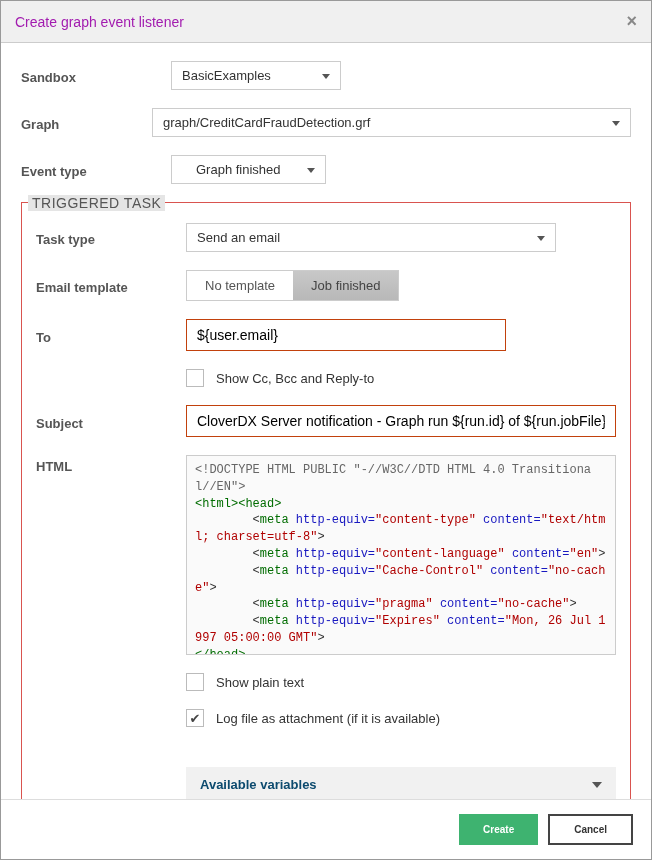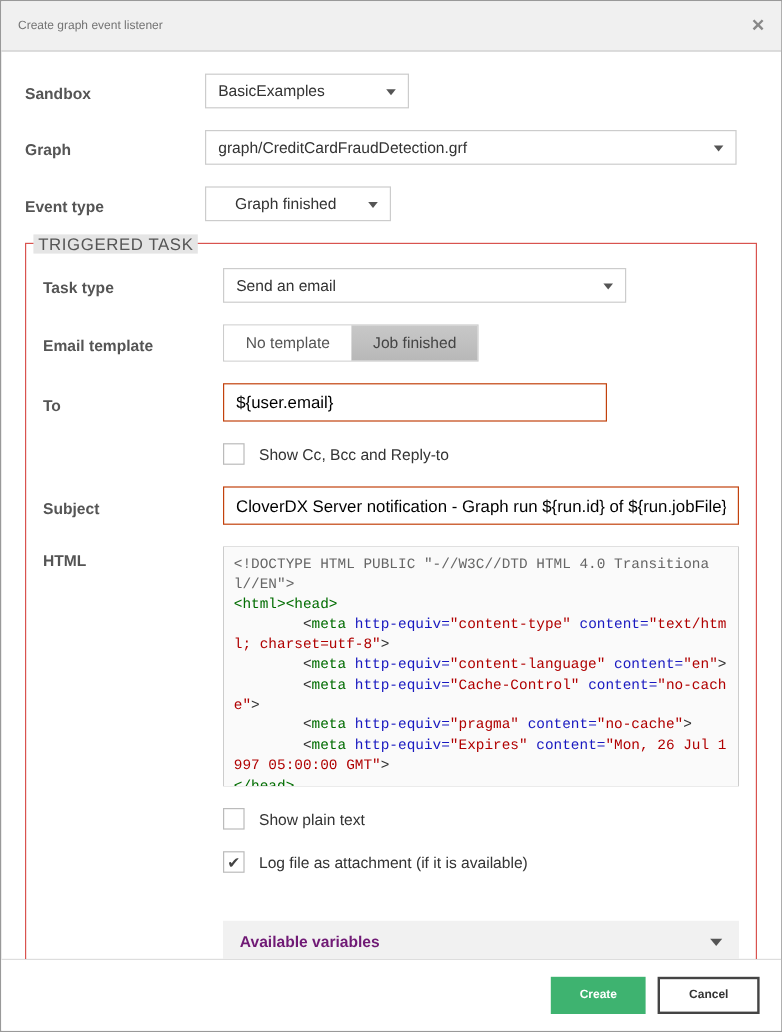--- a/index.html
+++ b/index.html
@@ -16,21 +16,21 @@
     flex-direction: column;
   }
   .dialog-header {
     background: #f0f0f0;
     padding: 10px 14px;
     display: flex;
     justify-content: space-between;
     align-items: center;
     border-bottom: 1px solid #ccc;
   }
-  .dialog-title { font-size: 10px; color: #737373; }
+  .dialog-title { font-size: 14px; color: #a21caf; }
   .dialog-close { font-size: 18px; color: #888; cursor: pointer; font-weight: bold; }
   .dialog-body {
     flex: 1;
     overflow-y: auto;
     padding: 18px 20px 10px 20px;
     position: relative;
   }
   .dialog-body::-webkit-scrollbar { width: 10px; }
   .dialog-body::-webkit-scrollbar-thumb { background: #bbb; border-radius: 2px; }
   .dialog-body::-webkit-scrollbar-track { background: #f0f0f0; }
@@ -53,21 +53,21 @@
     position: absolute;
     right: 10px;
     top: 50%;
     margin-top: -2px;
     border-left: 4px solid transparent;
     border-right: 4px solid transparent;
     border-top: 5px solid #555;
   }
   .select-sm { min-width: 170px; }
   .select-md { min-width: 155px; padding-left: 24px; }
-  .select-lg { width: 443px; }
+  .select-lg { width: 479px; }
   .input-text {
     border: 1px solid #c2410c;
     padding: 7px 10px;
     font-size: 14px;
     width: 100%;
   }
   .input-med { width: 320px; }
   .fieldset {
     border: 1px solid #d9534f;
     padding: 12px 14px 4px 14px;
@@ -124,21 +124,21 @@
   .c-attr { color: #1818c0; margin-top: 18px; }
   .c-eq { color: #1818c0; }
   .c-val { color: #b00000; }
   .expander {
     background: #f1f1f1;
     padding: 10px 14px;
     display: flex;
     justify-content: space-between;
     align-items: center;
     font-weight: bold;
-    color: #701a75;
+    color: #0c4a6e;
     cursor: pointer;
     margin-top: 4px;
   }
   .expander-caret {
     display: inline-block;
     border-left: 5px solid transparent;
     border-right: 5px solid transparent;
     border-top: 6px solid #555;
   }
   .dialog-footer {
@@ -195,21 +195,21 @@
       </div>
     </div>
   </div>
 
   <div class="fieldset">
     <span class="fieldset-legend">TRIGGERED TASK</span>
 
     <div class="form-row" style="margin-top:8px;">
       <div class="form-label">Task type</div>
       <div class="form-control-wrap">
-        <div class="select" style="width:336px;">
+        <div class="select" style="width:370px;">
           <span>Send an email</span>
         </div>
       </div>
     </div>
 
     <div class="form-row">
       <div class="form-label">Email template</div>
       <div class="form-control-wrap">
         <div class="toggle-group">
           <div class="toggle-btn">No template</div>

